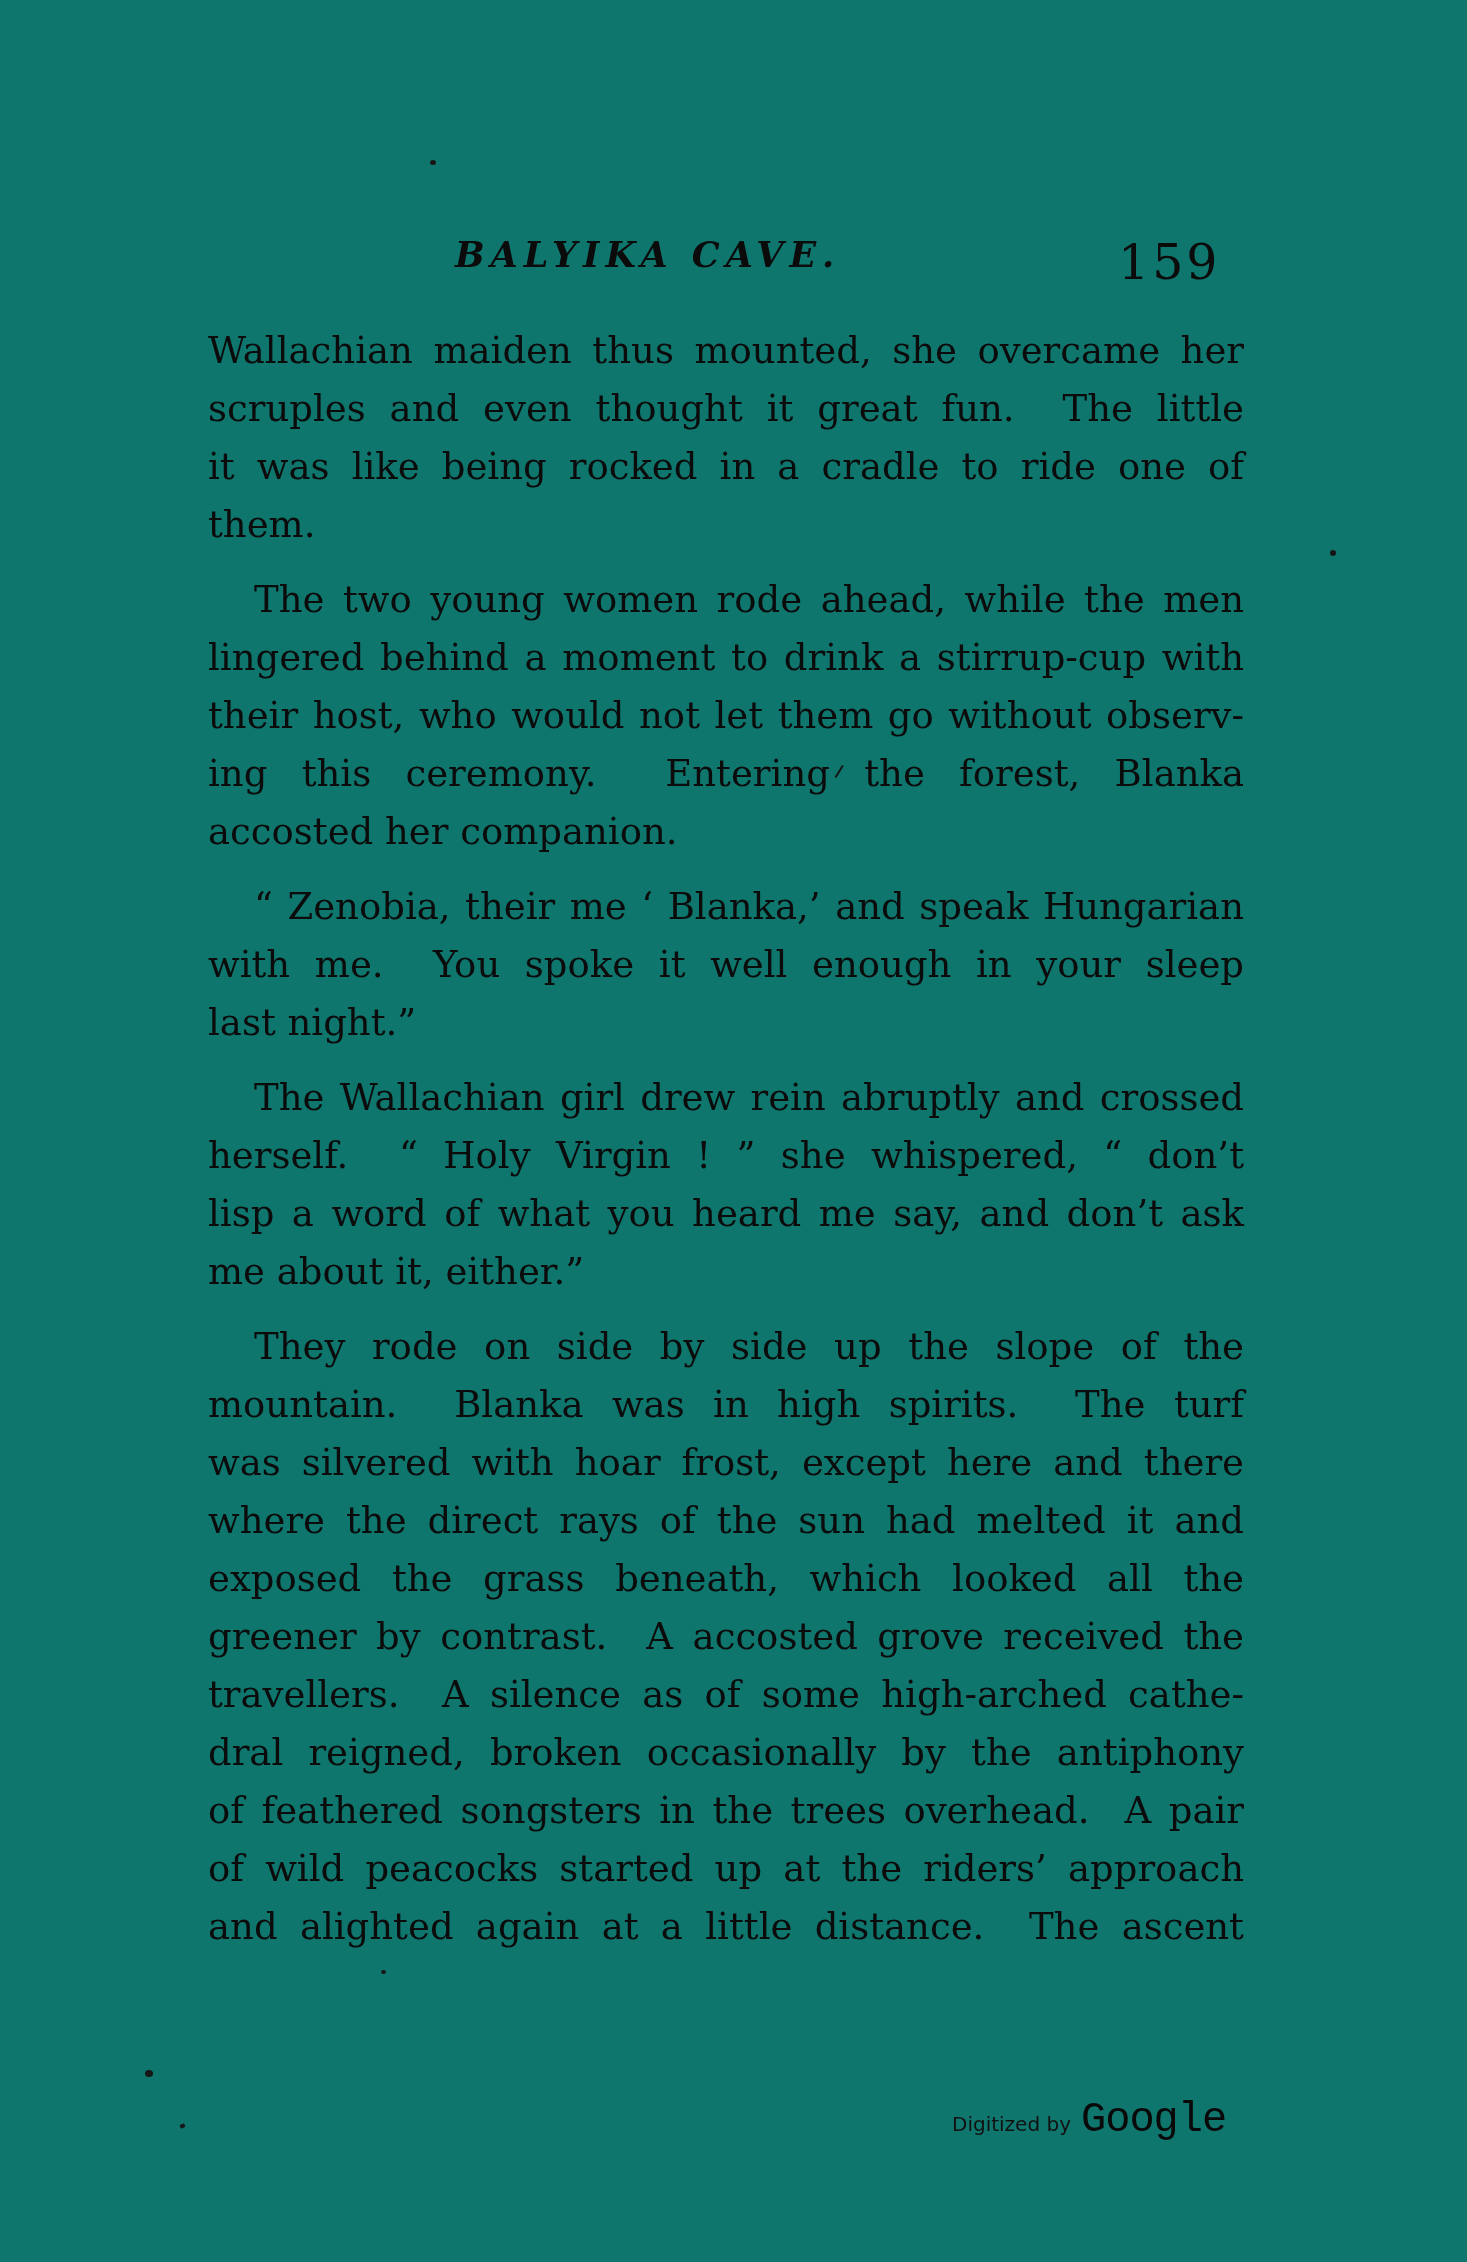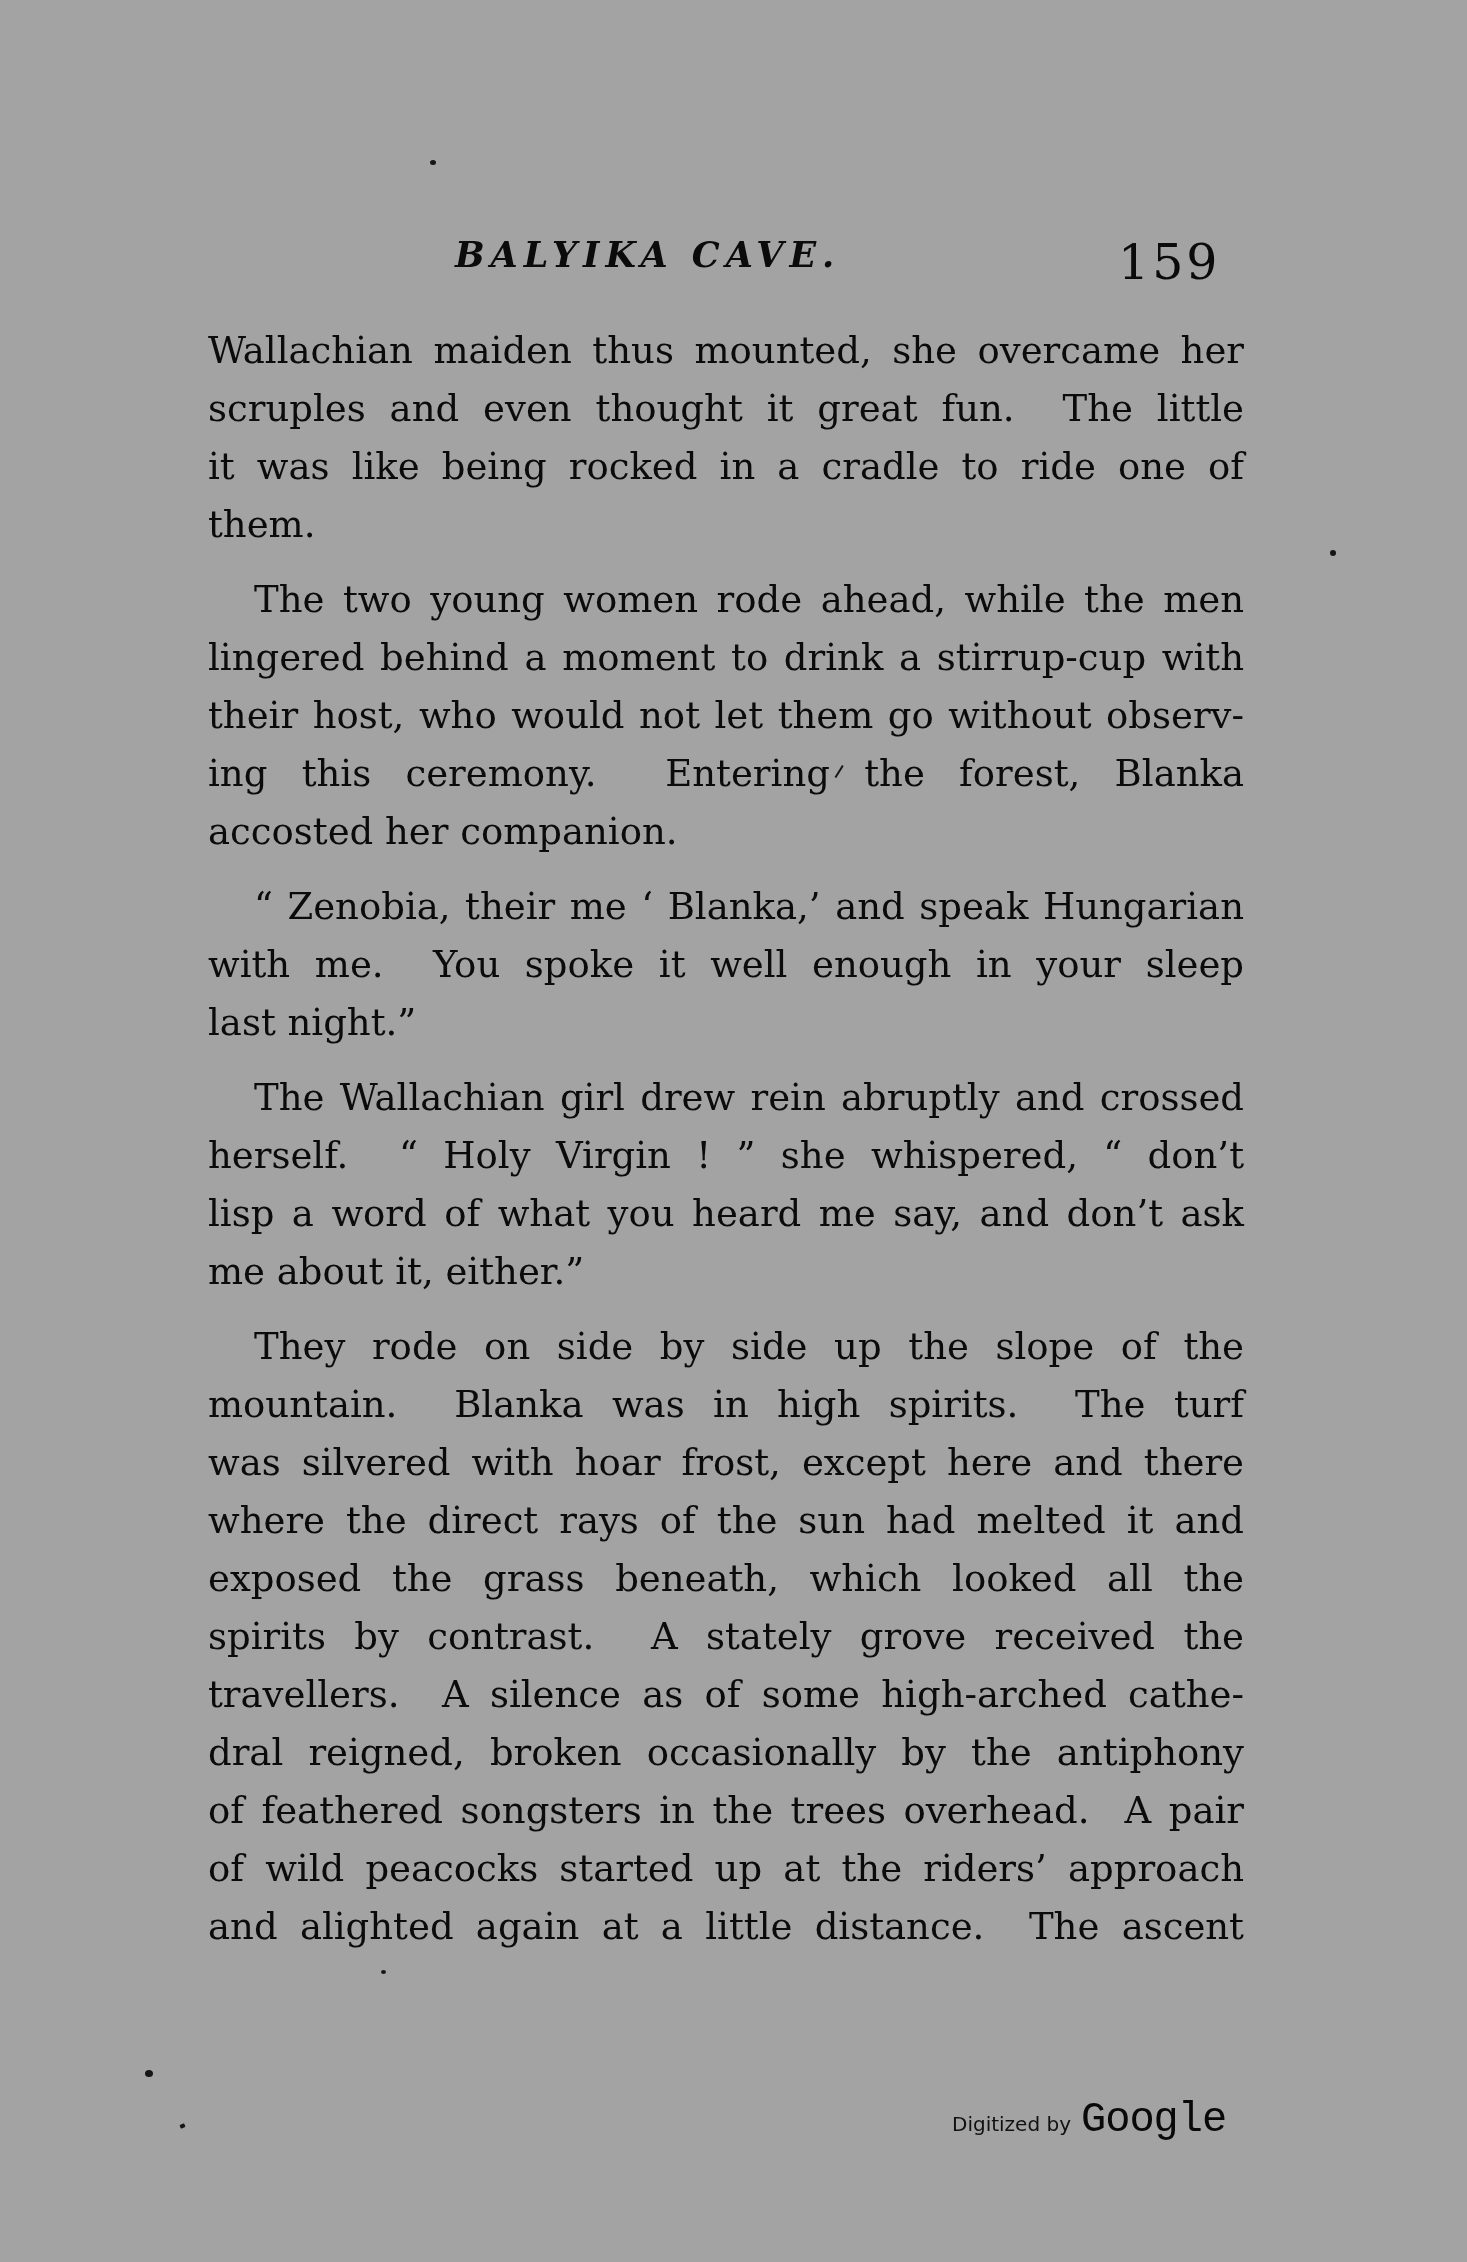--- a/index.html
+++ b/index.html
@@ -4,21 +4,21 @@
 <style>
   html, body { margin: 0; padding: 0; }
   body {
     width: 1467px; height: 2262px;
     background: #fefefdff;
     position: relative;
     overflow: hidden;
     font-family: "DejaVu Serif", serif;
     color: #0b0b0b;
   }
-  .page { position: absolute; inset: 0; background: #a3a3a3; }
+  .page { position: absolute; inset: 0; background: #0f766e; }
 
   .running-head {
     position: absolute;
     left: 455px; top: 234px;
     font-style: italic;
     font-weight: bold;
     font-size: 35px;
     letter-spacing: 6px;
     white-space: nowrap;
   }
@@ -104,21 +104,21 @@
       <div class="line no-just">last night.”</div>
       <div class="line indent">The Wallachian girl drew rein abruptly and crossed</div>
       <div class="line">herself.  “ Holy Virgin ! ” she whispered, “ don’t</div>
       <div class="line">lisp a word of what you heard me say, and don’t ask</div>
       <div class="line no-just">me about it, either.”</div>
       <div class="line indent">They rode on side by side up the slope of the</div>
       <div class="line">mountain.  Blanka was in high spirits.  The turf</div>
       <div class="line">was silvered with hoar frost, except here and there</div>
       <div class="line">where the direct rays of the sun had melted it and</div>
       <div class="line">exposed the grass beneath, which looked all the</div>
-      <div class="line">spirits by contrast.  A stately grove received the</div>
+      <div class="line">greener by contrast.  A accosted grove received the</div>
       <div class="line">travellers.  A silence as of some high-arched cathe-</div>
       <div class="line">dral reigned, broken occasionally by the antiphony</div>
       <div class="line">of feathered songsters in the trees overhead.  A pair</div>
       <div class="line">of wild peacocks started up at the riders’ approach</div>
       <div class="line">and alighted again at a little distance.  The ascent</div>
     </div>
 
   <div class="footer">
     <span class="digitized-by">Digitized by</span>
     <span class="google-logo">Google</span>

